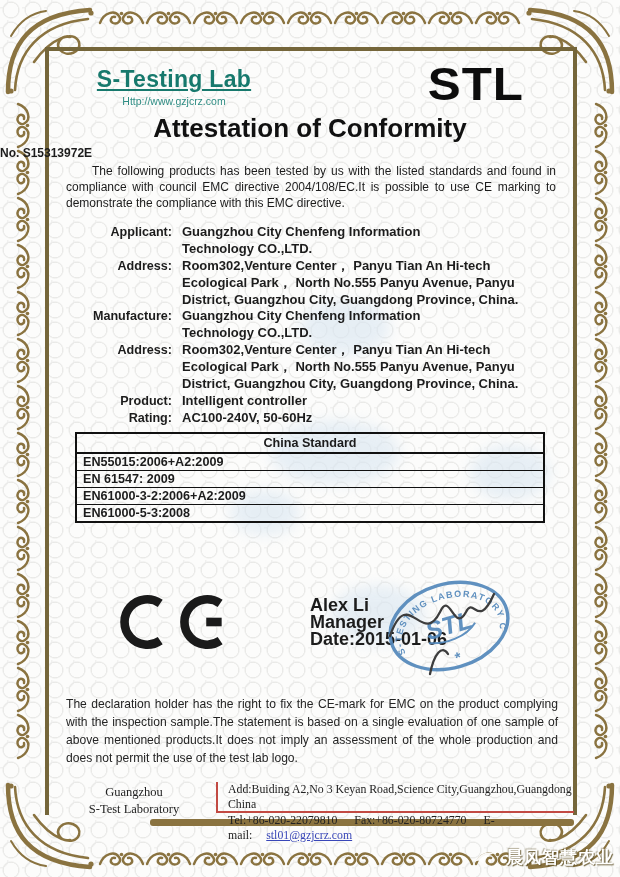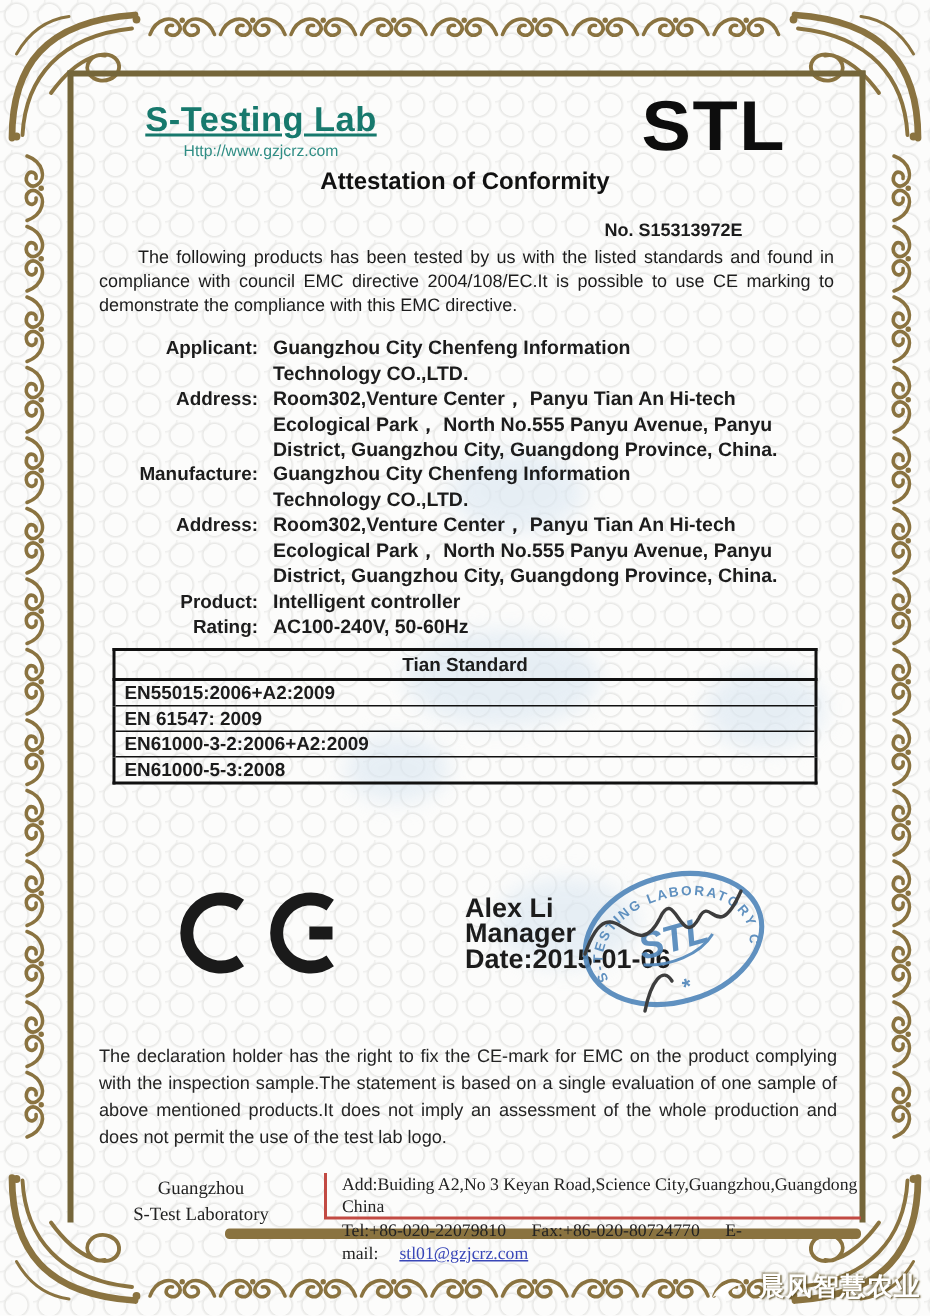--- a/index.html
+++ b/index.html
@@ -17,22 +17,22 @@
   }
   .blob{position:absolute;background:#d9e6f1;border-radius:50%;filter:blur(7px);opacity:.6;z-index:0;}
   .frame-svg{position:absolute;left:0;top:0;z-index:1;}
   .content{position:absolute;left:0;top:0;width:620px;height:877px;z-index:2;}
 
   
   .lab-block{position:absolute;left:84px;top:66px;width:180px;text-align:center;}
   .lab-name{font-size:23px;font-weight:bold;color:#17796d;text-decoration:underline;letter-spacing:.3px;cursor:pointer;}
   .lab-url{font-size:10.5px;color:#2f8d84;margin-top:2px;}
   .stl-logo{position:absolute;left:430px;top:56px;font-size:47px;font-weight:bold;color:#0d0d0d;letter-spacing:1px;transform:scale(1.05,1.0);}
-  .doc-title{position:absolute;left:0;top:113px;width:620px;text-align:center;font-size:16px;font-weight:bold;color:#111;}
-  .cert-no{position:absolute;left:0;top:146px;width:495px;text-align:right;font-size:12px;font-weight:bold;}
+  .doc-title{position:absolute;left:0;top:113px;width:620px;text-align:center;font-size:26px;font-weight:bold;color:#111;}
+  .cert-no{position:absolute;left:0;top:146px;width:495px;text-align:left;font-size:12px;font-weight:bold;}
 
   .intro{position:absolute;left:66px;top:164px;width:490px;font-size:12px;font-weight:normal;line-height:1.32;text-align:justify;text-indent:26px;}
 
   
   .fields{position:absolute;left:86px;top:224px;width:472px;}
   .field-row{display:flex;align-items:flex-start;}
   .field-label{width:86px;text-align:right;font-weight:bold;font-size:12.6px;line-height:1.3;flex:none;}
   .field-value{margin-left:10px;flex:1;font-weight:bold;font-size:13px;line-height:1.3;white-space:pre-line;}
 
   
@@ -51,21 +51,21 @@
 
   
   .footer{position:absolute;left:0;top:780px;width:620px;font-family:"Liberation Serif", serif;}
   .footer-org{position:absolute;left:58px;top:4px;width:152px;text-align:center;font-size:12.5px;line-height:1.35;color:#222;}
   .footer-vline{position:absolute;left:216px;top:2px;width:1.5px;height:30px;background:#c24a43;}
   .footer-right{position:absolute;left:228px;top:2px;width:348px;font-size:11.8px;line-height:1.3;color:#222;}
   .footer-line2 span{margin-right:14px;}
   .footer-email{color:#3947b8;text-decoration:underline;cursor:pointer;}
   .footer-hline{position:absolute;left:216px;top:31px;width:358px;height:1.5px;background:#c24a43;}
 
-  .watermark{position:absolute;right:6px;bottom:8px;z-index:4;display:flex;align-items:flex-end;gap:10px;
+  .watermark{position:absolute;right:6px;bottom:8px;z-index:4;display:flex;align-items:center;gap:10px;
     color:#ffffff;font-weight:bold;font-size:17px;letter-spacing:1px;
     text-shadow:1px 1px 1px rgba(96,82,40,.9), -1px -1px 1px rgba(96,82,40,.45);}
 </style>
 </head>
 <body>
 
 <div class="page">
 
   <div class="blob" style="left:270px;top:420px;width:130px;height:65px;"></div>
   <div class="blob" style="left:470px;top:445px;width:80px;height:55px;"></div>
@@ -189,21 +189,21 @@
       </div>
       <div class="field-row">
         <div class="field-label">Rating:</div>
         <div class="field-value">AC100-240V, 50-60Hz</div>
       </div>
     </div>
 
     <table class="std-table">
       <thead>
         <tr>
-          <th>Tian Standard</th>
+          <th>China Standard</th>
         </tr>
       </thead>
       <tbody>
         <tr>
             <td>EN55015:2006+A2:2009</td>
           </tr>
         <tr>
             <td>EN 61547: 2009</td>
           </tr>
         <tr>

